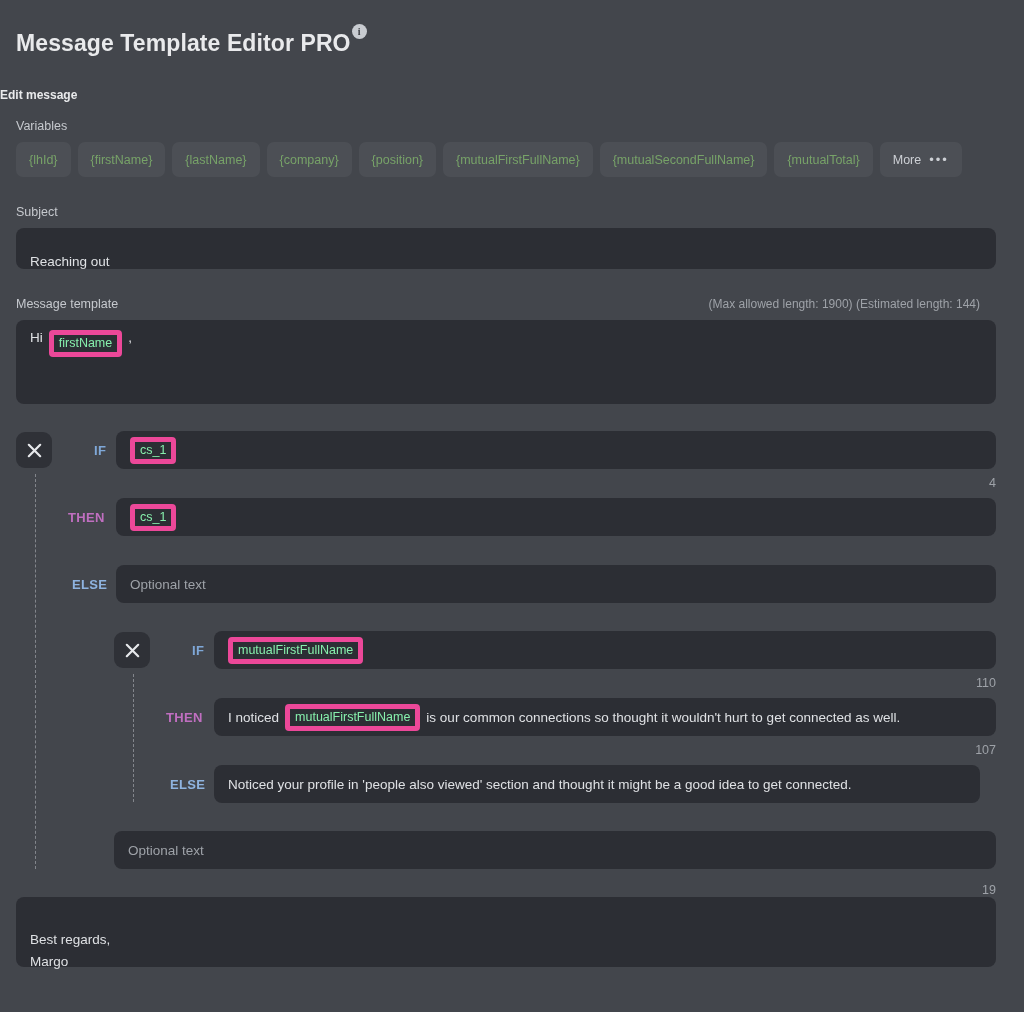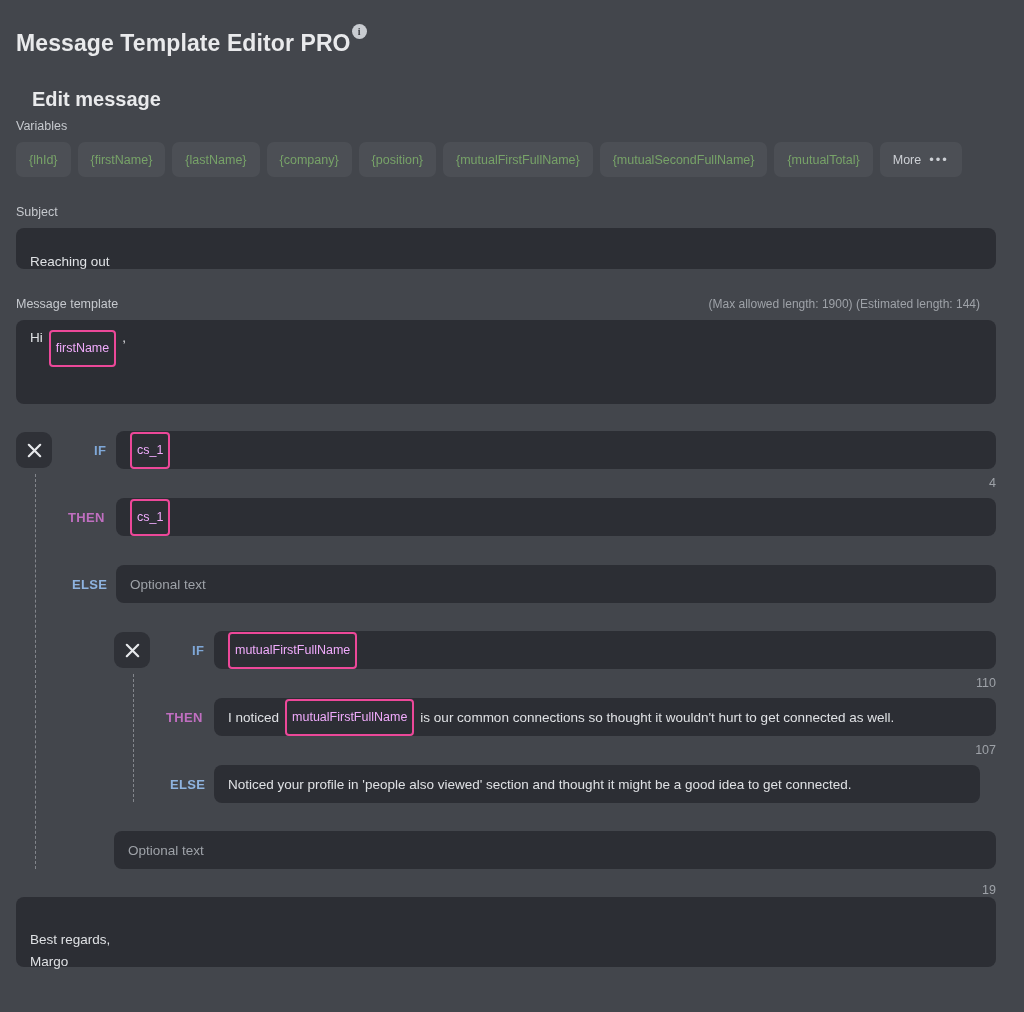--- a/index.html
+++ b/index.html
@@ -44,23 +44,23 @@
     display: flex;
     align-items: center;
     justify-content: center;
     margin-top: -4px;
     margin-left: 1px;
     font-family: "Liberation Serif", serif;
   }
 
   .section-title {
     position: absolute;
-    left: 32px;
+    left: 0;
     top: 88px;
-    font-size: 20px;
+    font-size: 12px;
     font-weight: bold;
     color: #e9eaec;
   }
 
   .field-label {
     font-size: 12.5px;
     color: #c6c9ce;
   }
 
   
@@ -131,24 +131,24 @@
     font-size: 13.5px;
     color: #dfe1e4;
     display: flex;
     align-items: flex-start;
     gap: 6px;
   }
 
   .token {
     display: inline-flex;
     align-items: center;
-    border: 2px solid #ec4899;
+    border: 5px solid #ec4899;
     border-radius: 4px;
-    padding: 8px 5px;
-    color: #f0abfc;
+    padding: 0 5px;
+    color: #86efac;
     font-size: 12.5px;
     line-height: 17px;
     background: transparent;
   }
 
   .x-btn {
     position: absolute;
     width: 36px;
     height: 36px;
     border-radius: 9px;

